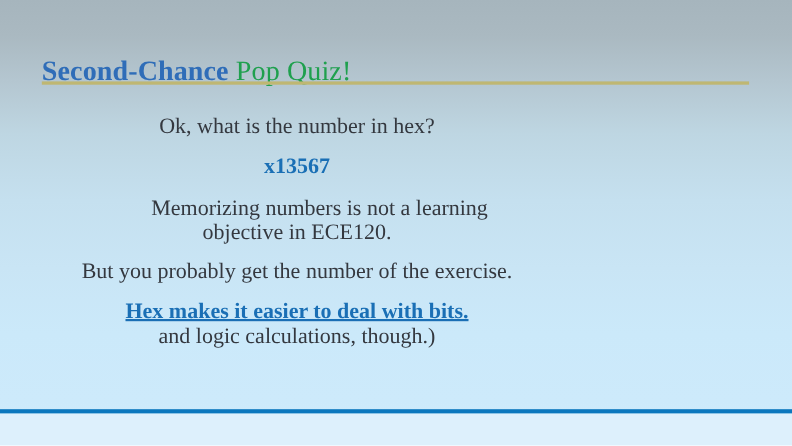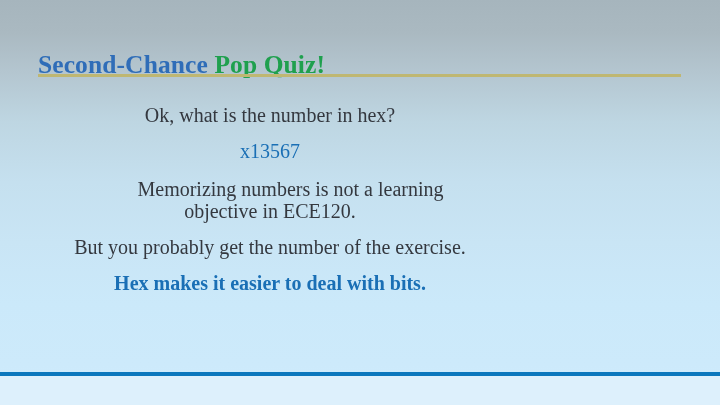--- a/index.html
+++ b/index.html
@@ -35,21 +35,21 @@
     top: 33px;
     font-size: 25.5px;
     letter-spacing: 0.1px;
     white-space: nowrap;
   }
   .title .seg-primary {
     color: #2f6db8;
   }
   .title .seg-accent {
     color: #1fa04e;
-    font-weight: bold;
+    font-weight: normal;
   }
 
   .title-rule {
     position: absolute;
     left: 38px;
     top: 74px;
     width: 643px;
     height: 3px;
     background: #bfb772;
   }
@@ -68,24 +68,25 @@
     color: #34383f;
     margin: 0;
     padding: 0;
   }
   .line.gap-md { margin-top: 13px; }
   .line.gap-lg { margin-top: 15px; margin-left: 41px; }
 
   .line.accent {
     color: #1a6fb5;
     font-weight: bold;
+    text-decoration: underline;
   }
   .line.answer {
     color: #1a6fb5;
-    font-weight: normal;
+    font-weight: bold;
     font-size: 20px;
   }
 
   
   .footer-rule {
     position: absolute;
     left: 0;
     top: 372px;
     width: 720px;
     height: 4px;
@@ -111,20 +112,21 @@
 
   <div class="title-rule"></div>
 
   <div class="body-block">
     <p class="line">Ok, what is the number in hex?</p>
     <p class="line answer gap-md">x13567</p>
     <p class="line gap-lg">Memorizing numbers is not a learning</p>
     <p class="line">objective in ECE120.</p>
     <p class="line gap-md">But you probably get the number of the exercise.</p>
     <p class="line accent gap-md">Hex makes it easier to deal with bits.</p>
+    <p class="line">and logic calculations, though.)</p>
   </div>
 
   <div class="footer-rule"></div>
   <div class="footer-band">
     
     
     
   </div>
 
 </div>

